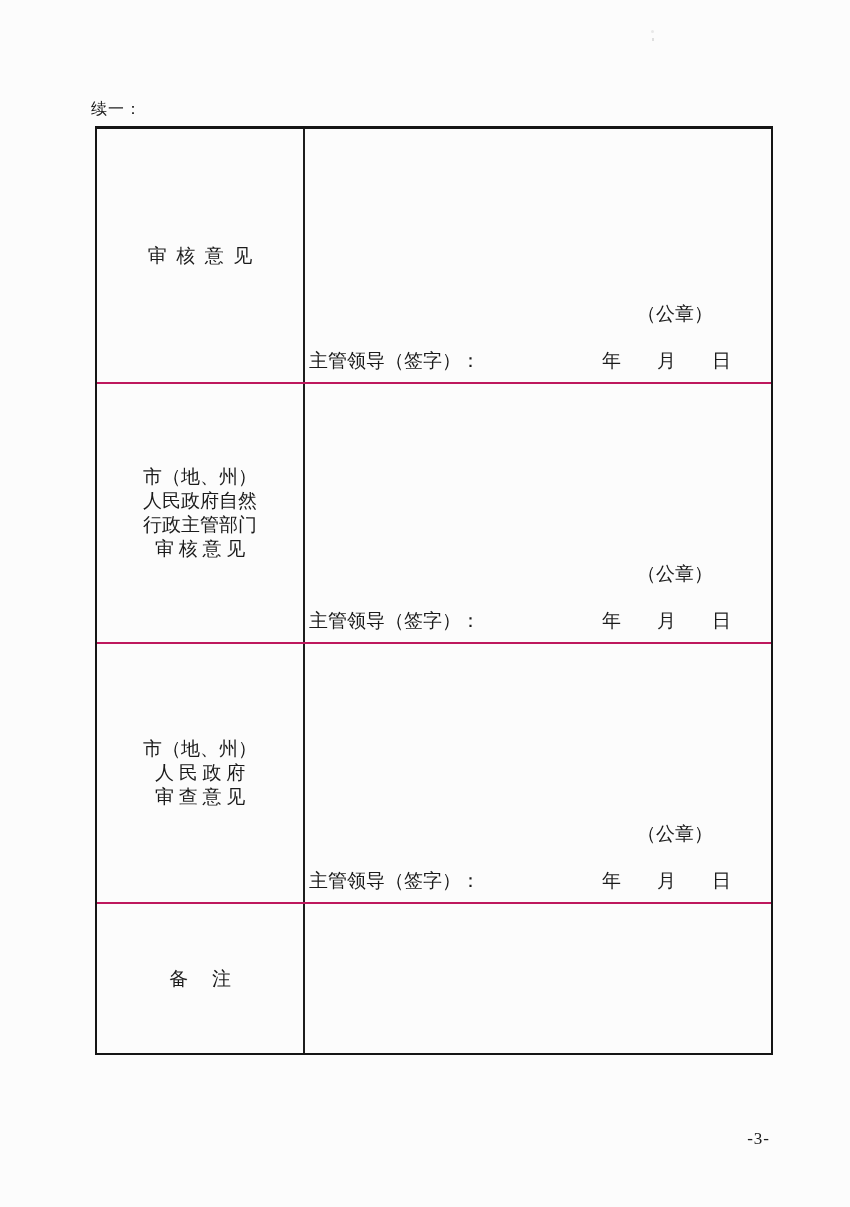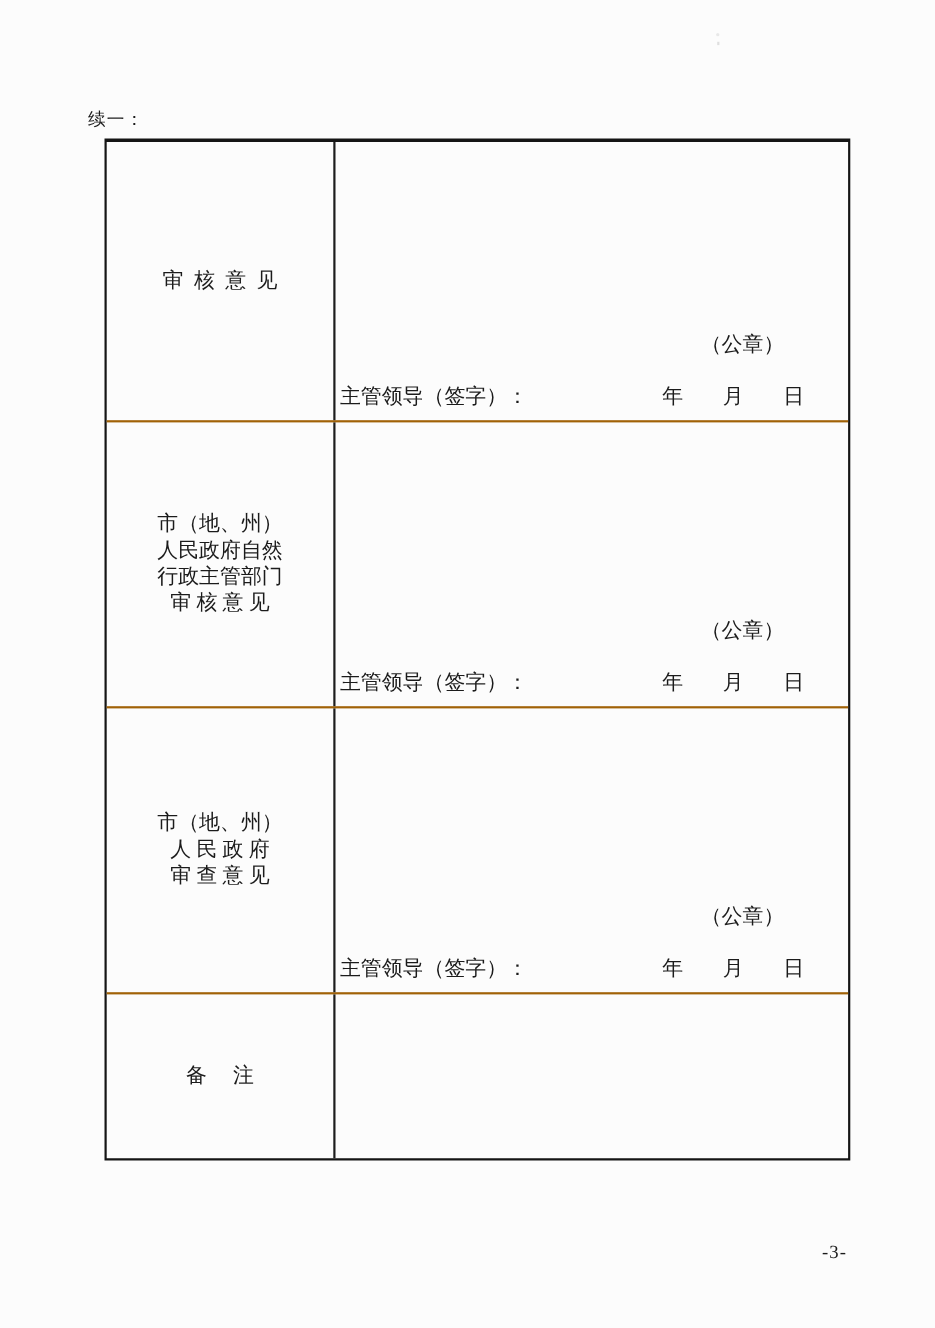--- a/index.html
+++ b/index.html
@@ -7,39 +7,39 @@
   body {
     position: relative;
     background: #fcfcfc;
     color: #1b1b1b;
     font-family: "Liberation Serif", "DejaVu Serif", serif;
     overflow: hidden;
   }
 
   .cont-label {
     position: absolute;
-    left: 80px;
+    left: 91px;
     top: 99px;
     font-size: 16px;
     letter-spacing: 1px;
     white-space: pre;
   }
 
   .form-table {
     position: absolute;
     left: 95px;
     top: 126px;
     width: 678px;
     border: 2px solid #151515;
     border-top-width: 3px;
     background: transparent;
   }
 
   .row { display: flex; }
-  .row + .row { border-top: 2px solid #a16207; }
+  .row + .row { border-top: 2px solid #be185d; }
 
   .row-1 .cells { height: 253px; }
   .row-2 .cells { height: 258px; }
   .row-3 .cells { height: 258px; }
   .row-4 .cells { height: 149px; }
   .cells { display: flex; width: 100%; }
 
   .label-cell {
     width: 208px;
     flex: 0 0 208px;

